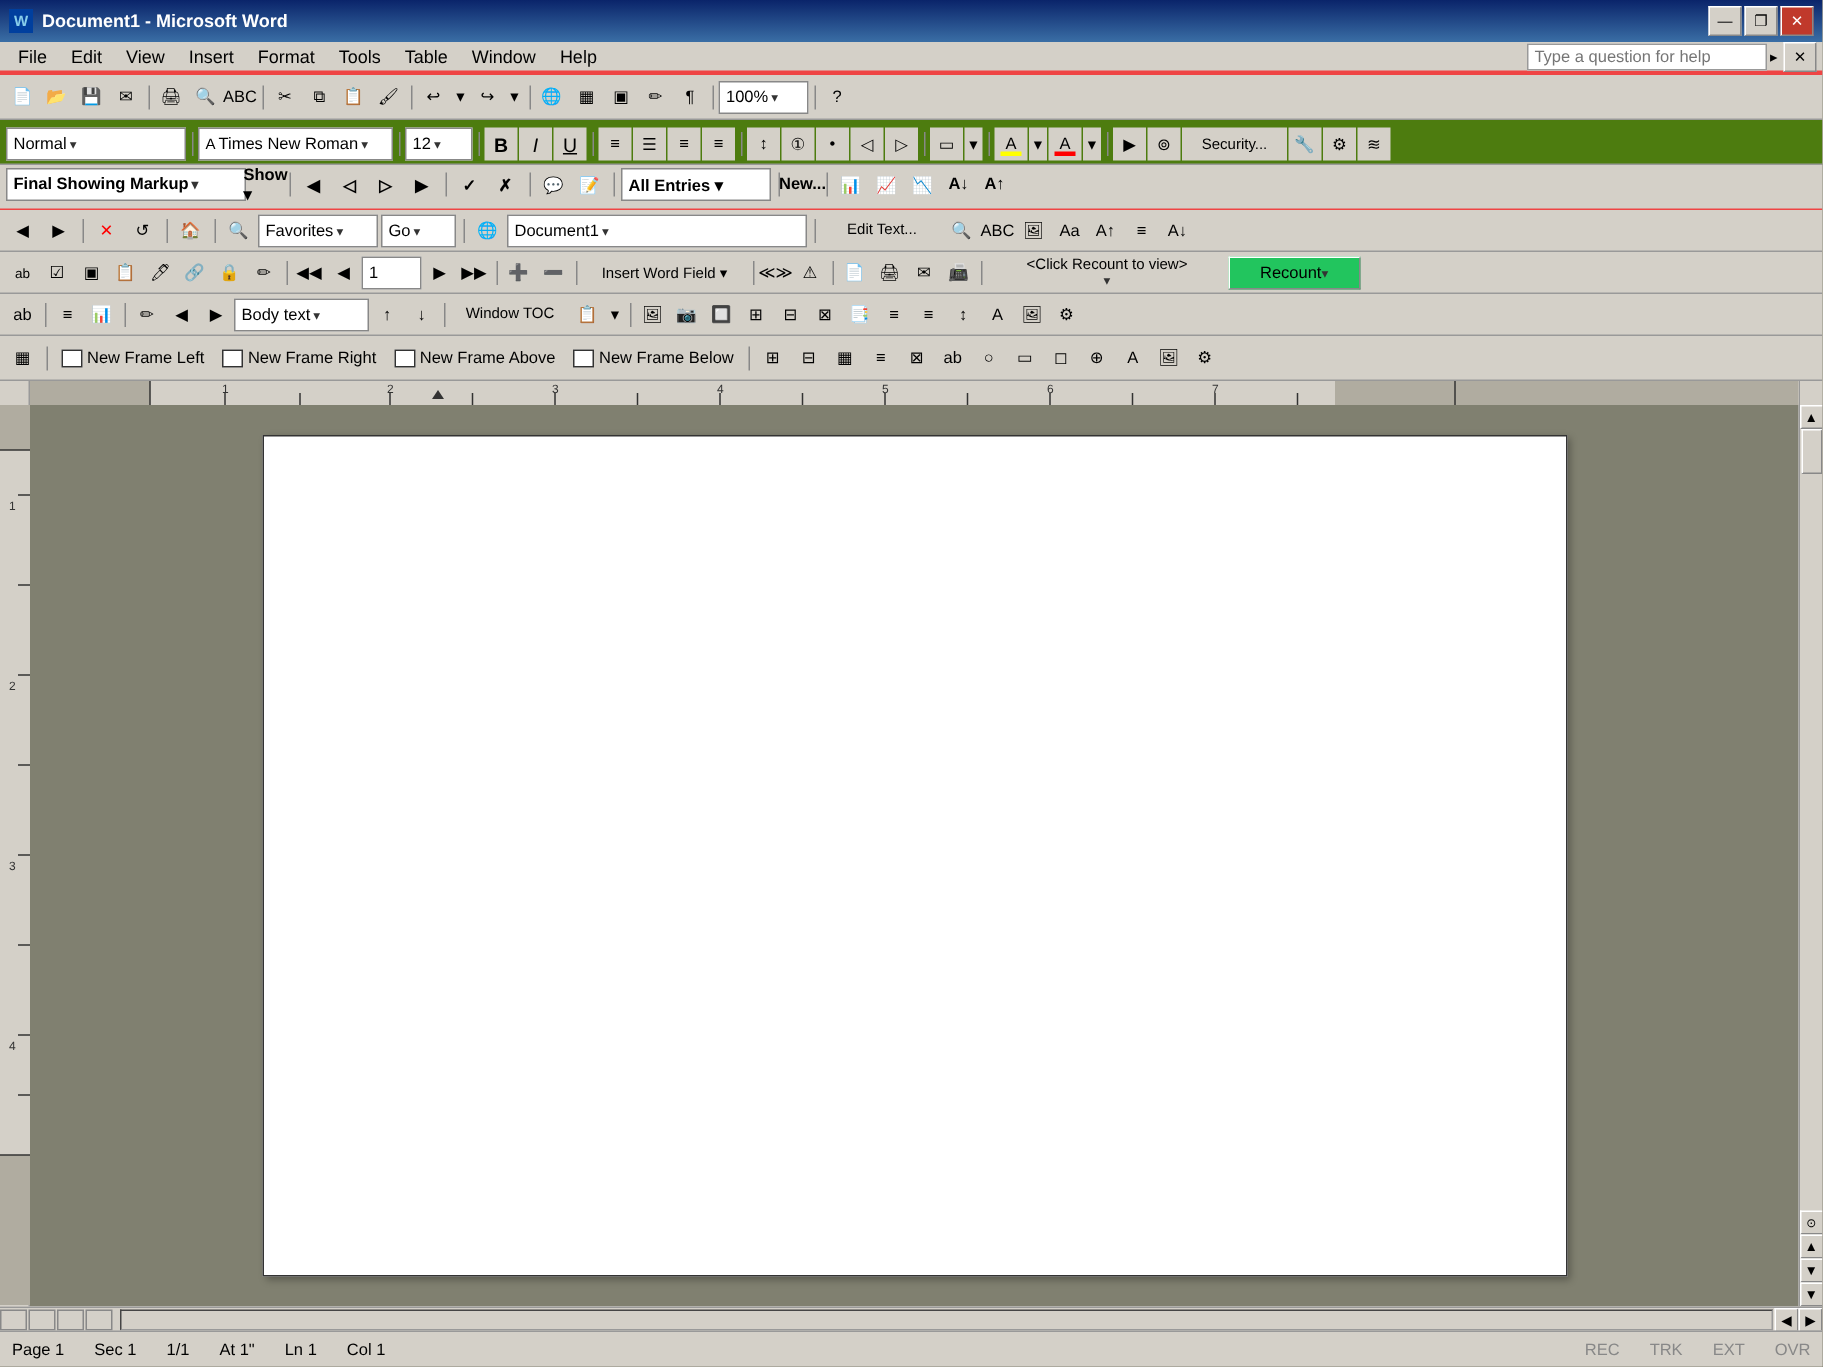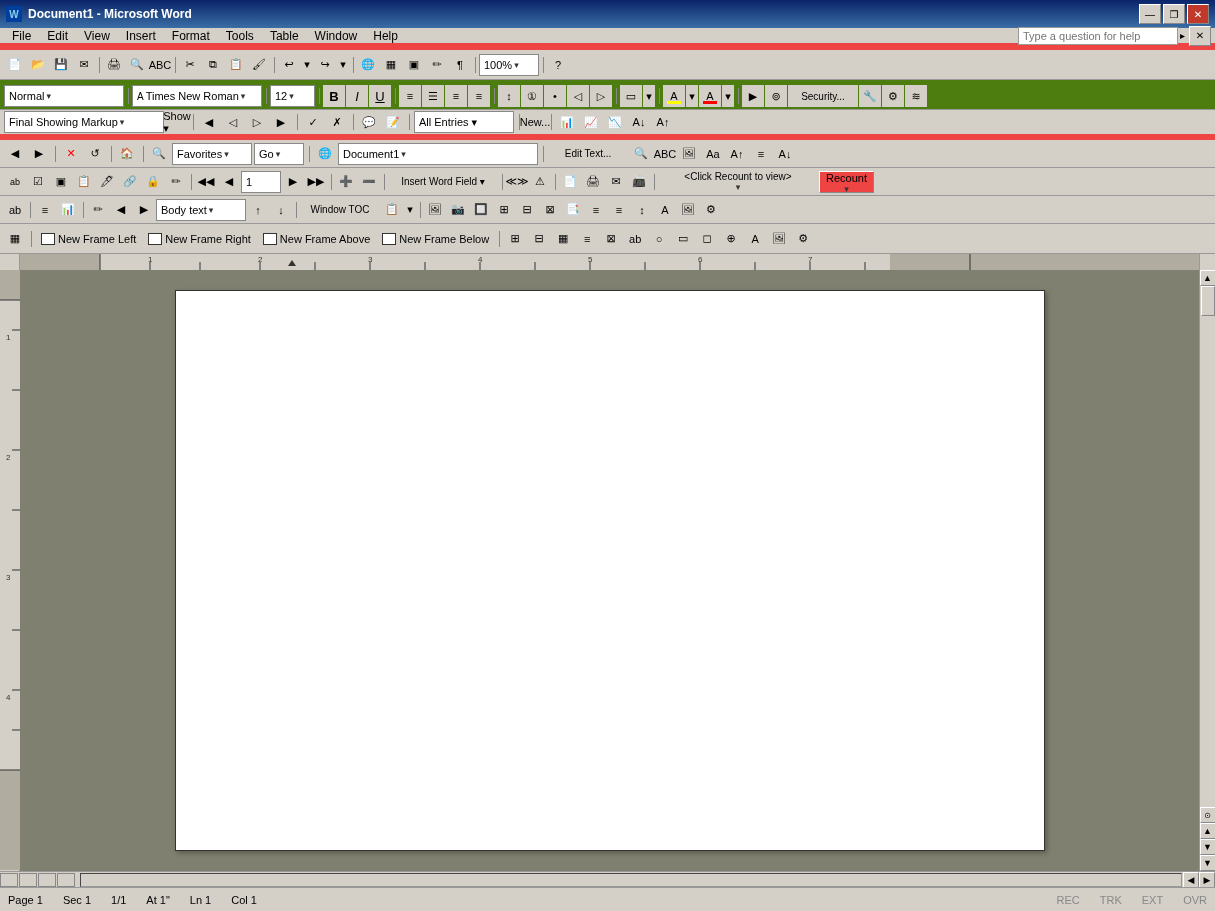--- a/index.html
+++ b/index.html
@@ -54,21 +54,21 @@
     }
     .title-btn.close-btn { background: #c0392b; color: white; }
 
     
     .menu-bar {
       background: #d4d0c8;
       height: 22px;
       display: flex;
       align-items: center;
       padding: 0 4px;
-      border-bottom: 7px solid #ef4444;
+      border-bottom: 3px solid #ef4444;
     }
     .menu-item {
       padding: 2px 8px;
       cursor: pointer;
       font-size: 12px;
       height: 100%;
       display: flex;
       align-items: center;
     }
     .help-box {
@@ -324,24 +324,25 @@
       padding: 2px 4px;
       gap: 1px;
       border-bottom: 1px solid #999;
     }
 
     
     .review-toolbar {
       background: #d4d0c8;
       height: 30px;
       display: flex;
-      align-items: center;
+      align-items: flex-start;
       padding: 2px 4px;
       gap: 2px;
-      border-bottom: 6px solid #ef4444;
+      border-bottom: 1px solid #ef4444;
+      font-weight: bold;
     }
     .review-dropdown {
       height: 22px;
       background: white;
       border: 1px solid #888;
       display: flex;
       align-items: center;
       padding: 0 4px;
       cursor: pointer;
       font-size: 11px;
@@ -353,30 +354,29 @@
       display: flex;
       background: #d4d0c8;
       height: 30px;
       align-items: center;
       padding: 2px 4px;
       gap: 2px;
       border-bottom: 1px solid #999;
     }
     .recount-btn {
       height: 22px;
-      padding: 0 6px;
-      background: #ef4444;
+      padding: 0 20px;
+      background: #22c55e;
       border: 1px solid #888;
       border-top-color: #fff;
       border-left-color: #fff;
       cursor: pointer;
       font-size: 11px;
       display: flex;
       align-items: center;
-      flex-direction: column;
     }
 
     
     .content-area {
       display: flex;
       flex-direction: column;
       height: calc(911px - 28px - 22px);
       overflow: hidden;
     }
 

